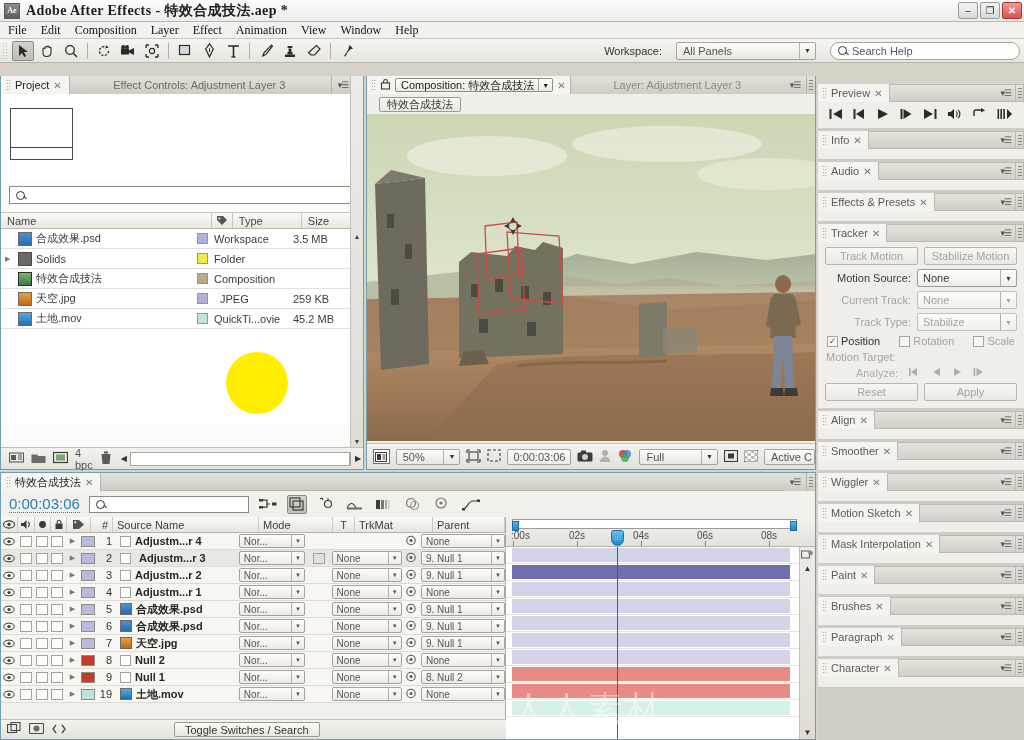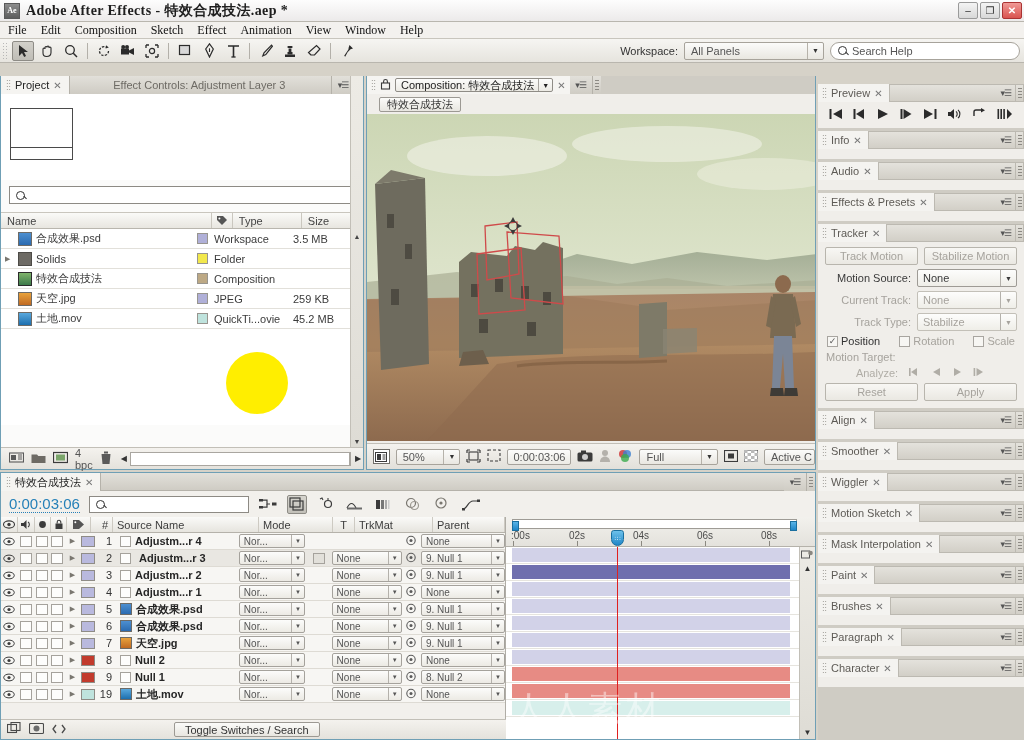--- a/index.html
+++ b/index.html
@@ -57,21 +57,21 @@
   .grip { width:7px; height:18px; margin-right:2px;
     background-image:radial-gradient(#aaa 34%, transparent 36%);
     background-size:3px 3px; opacity:.8; }
   .tool {
     width:22px; height:20px; margin:0 1px;
     display:flex; align-items:center; justify-content:center;
     border:1px solid transparent; border-radius:2px;
   }
   .tool.active { background:linear-gradient(#d2d0ca,#bfbdb6); border-color:#8e8c86; }
   .tsep { width:1px; height:16px; background:#b3b0a9; margin:0 4px; }
-  .ws-wrap { position:absolute; right:4px; display:flex; align-items:center; gap:6px; }
+  .ws-wrap { position:absolute; right:4px; display:flex; align-items:center; gap:14px; }
   .ws-label { font-size:11px; color:#333; }
   .combo {
     height:18px; border:1px solid #a7a39b; border-radius:2px;
     background:linear-gradient(#fbfbfa,#e9e7e1);
     display:flex; align-items:center; font-size:11px; color:#555;
     padding-left:6px; position:relative;
   }
   .combo .arrow {
     width:16px; border-left:1px solid #b6b2aa; height:100%;
     display:flex; align-items:center; justify-content:center;
@@ -322,21 +322,21 @@
       <div class="wb">–</div>
       <div class="wb">❐</div>
       <div class="wb close">✕</div>
     </div>
   </div>
 
   <div class="menubar">
     <div class="mi">File</div>
     <div class="mi">Edit</div>
     <div class="mi">Composition</div>
-    <div class="mi">Sketch</div>
+    <div class="mi">Layer</div>
     <div class="mi">Effect</div>
     <div class="mi">Animation</div>
     <div class="mi">View</div>
     <div class="mi">Window</div>
     <div class="mi">Help</div>
   </div>
 
   <div class="toolbar">
     <div class="grip"></div>
 
@@ -522,21 +522,21 @@
         </div>
         <div class="c-size"></div>
       </div>
 
       <div class="projrow">
         <div class="c-name">
           <span class="tri"></span>
           <span class="fileicon" style="background:linear-gradient(#e8a23c,#c06a22)"></span>
           <span>天空.jpg</span>
         </div>
-        <div class="c-type" style="display:flex;align-items:flex-start;gap:6px;width:96px">
+        <div class="c-type" style="display:flex;align-items:flex-start;gap:12px;width:96px">
           <span class="swatch" style="background:#b0b0d8"></span>
           <span>JPEG</span>
         </div>
         <div class="c-size">259 KB</div>
       </div>
 
       <div class="projrow">
         <div class="c-name">
           <span class="tri"></span>
           <span class="fileicon" style="background:linear-gradient(#59a8dd,#1d6fae)"></span>
@@ -600,20 +600,23 @@
           <svg width="11" height="12" viewBox="0 0 11 12">
               <rect x="1.5" y="5" width="8" height="6" fill="none" stroke="#3b3b3b" stroke-width="1.1"></rect>
               <path d="M3.6 5V3.4a1.9 1.9 0 013.8 0V5" fill="none" stroke="#3b3b3b" stroke-width="1.1"></path>
             </svg>
         </span>
         <span class="comp-pill">
           <span>Composition: 特效合成技法</span>
           <span class="arrow">▼</span>
         </span>
         <span class="x" style="font-size:10px;color:#777">✕</span>
+      </div>
+      <div class="comp-tab-inactive">
+        <span>Layer: Adjustment Layer 3</span>
       </div>
       <div class="pmenu">
         <span class="gl">▾☰</span>
       </div>
       <div class="pgrip">
           <i></i>
         </div>
     </div>
 
     <div class="crumbbar">

